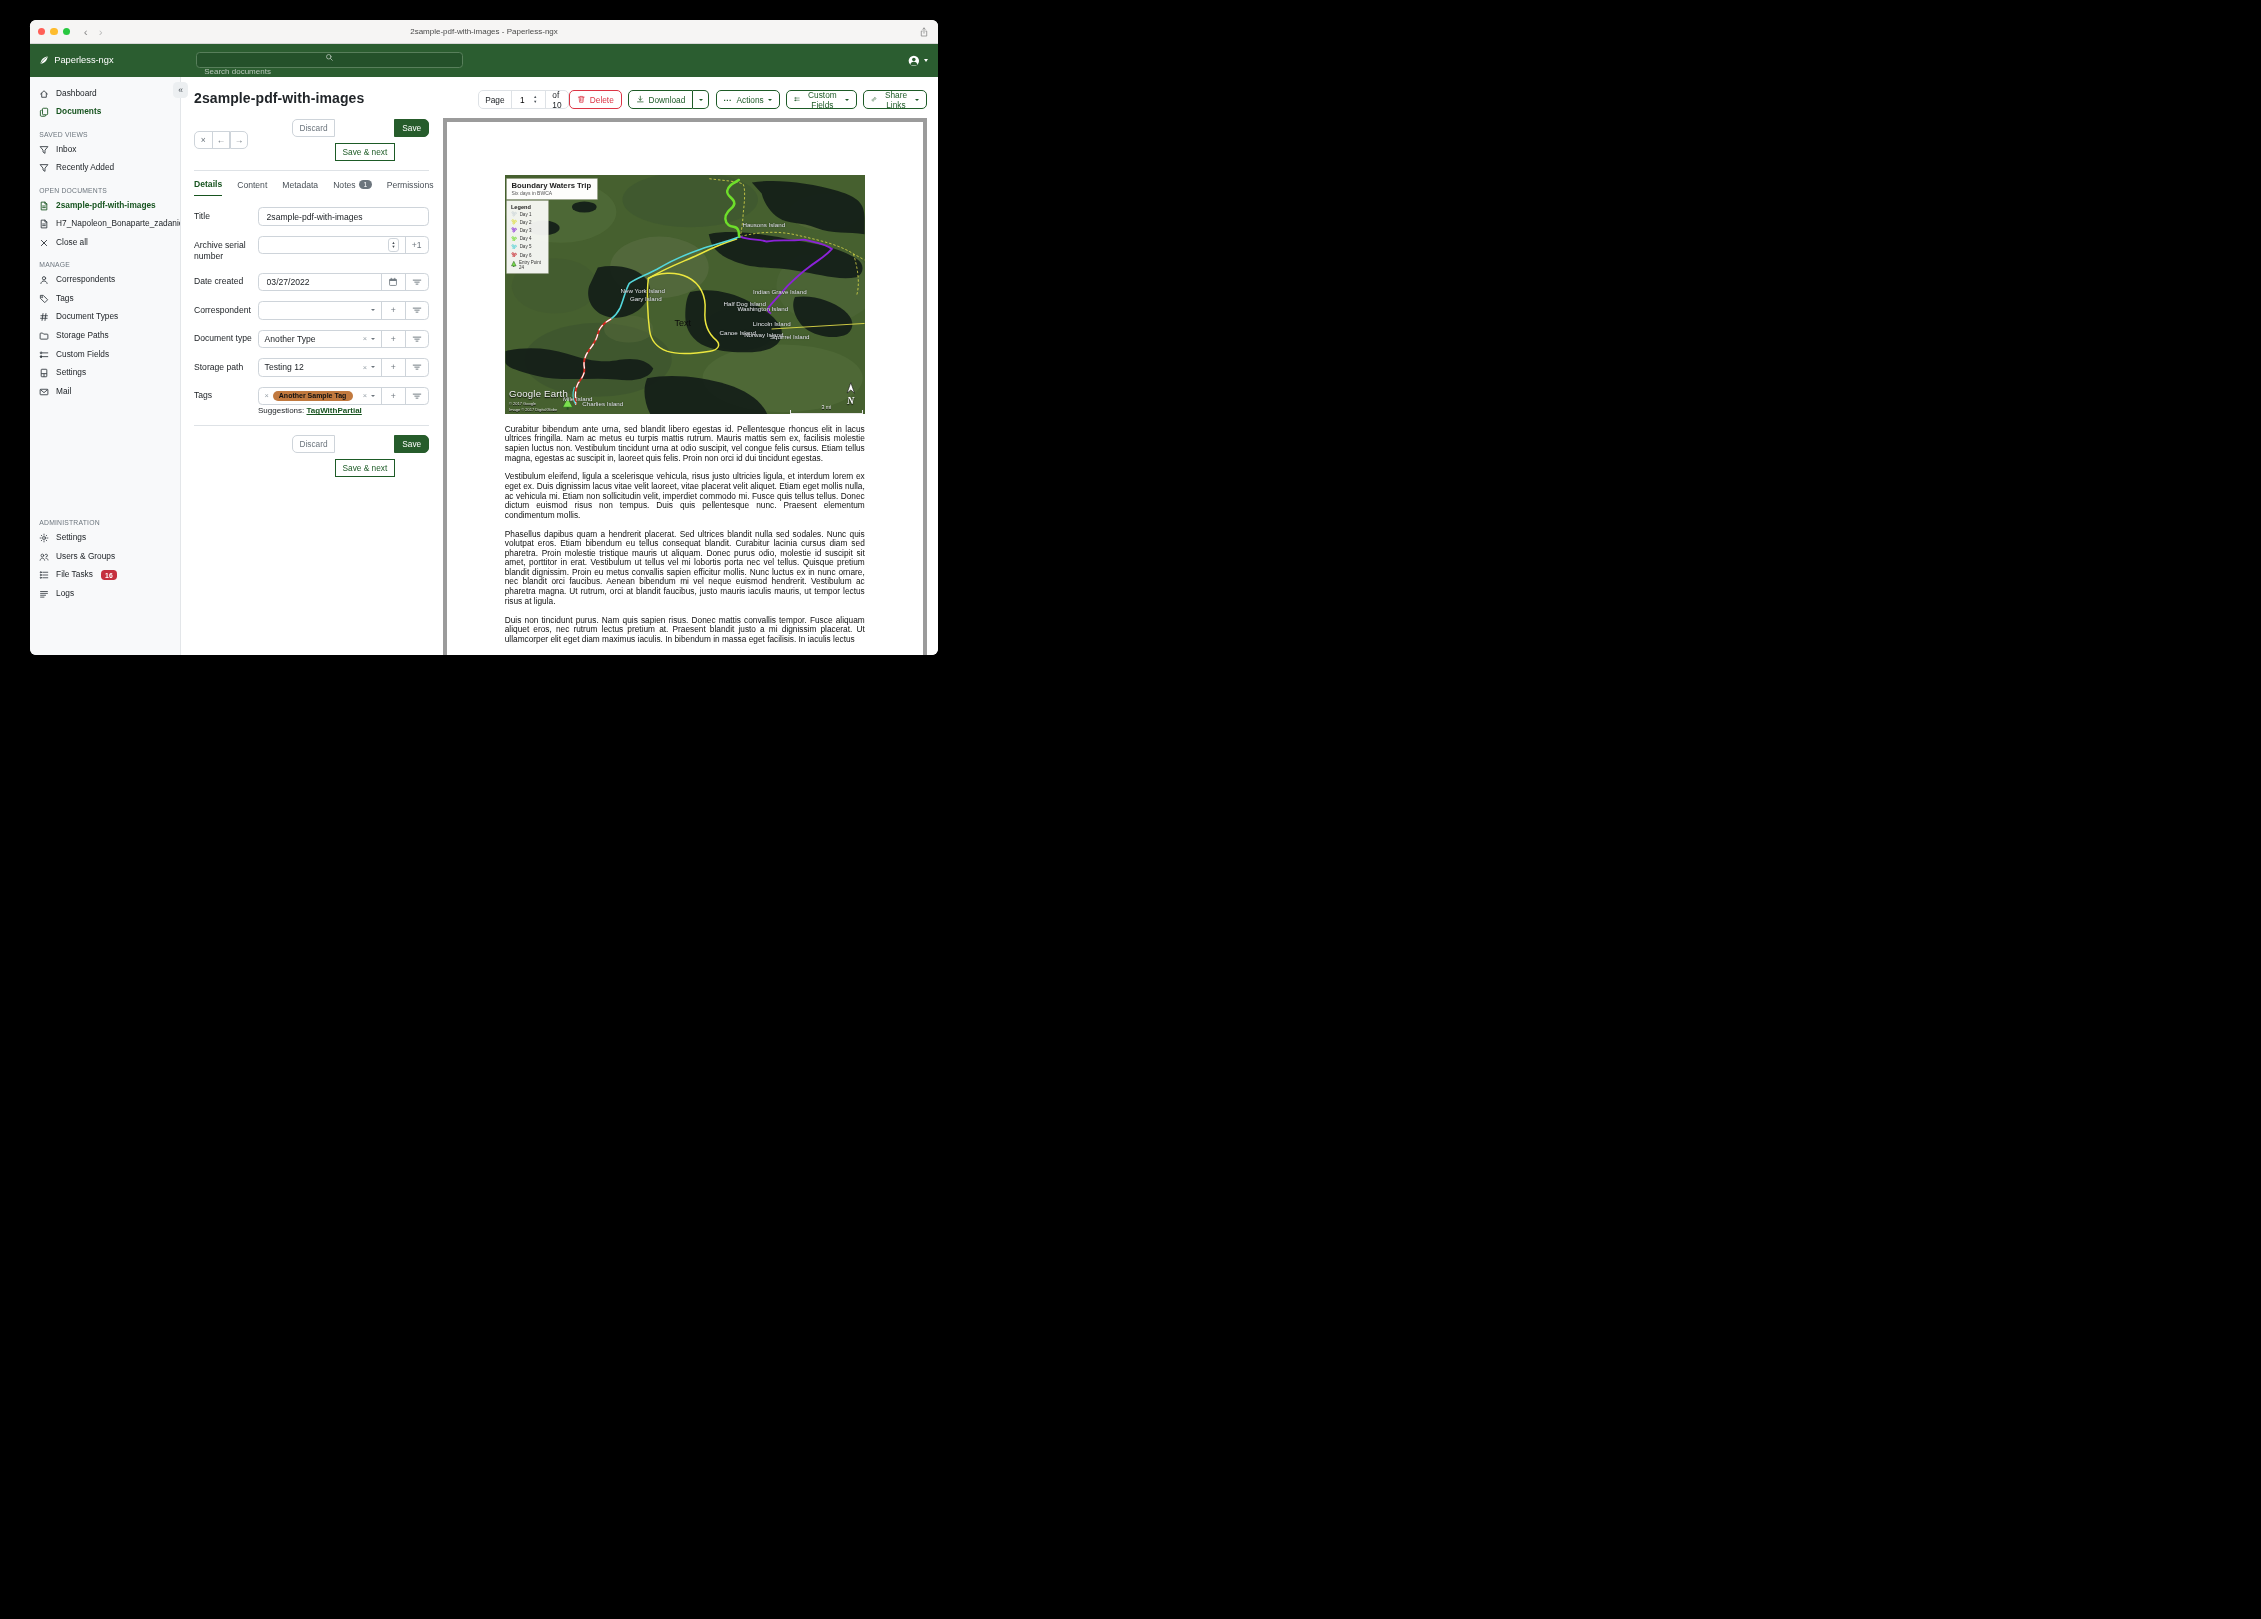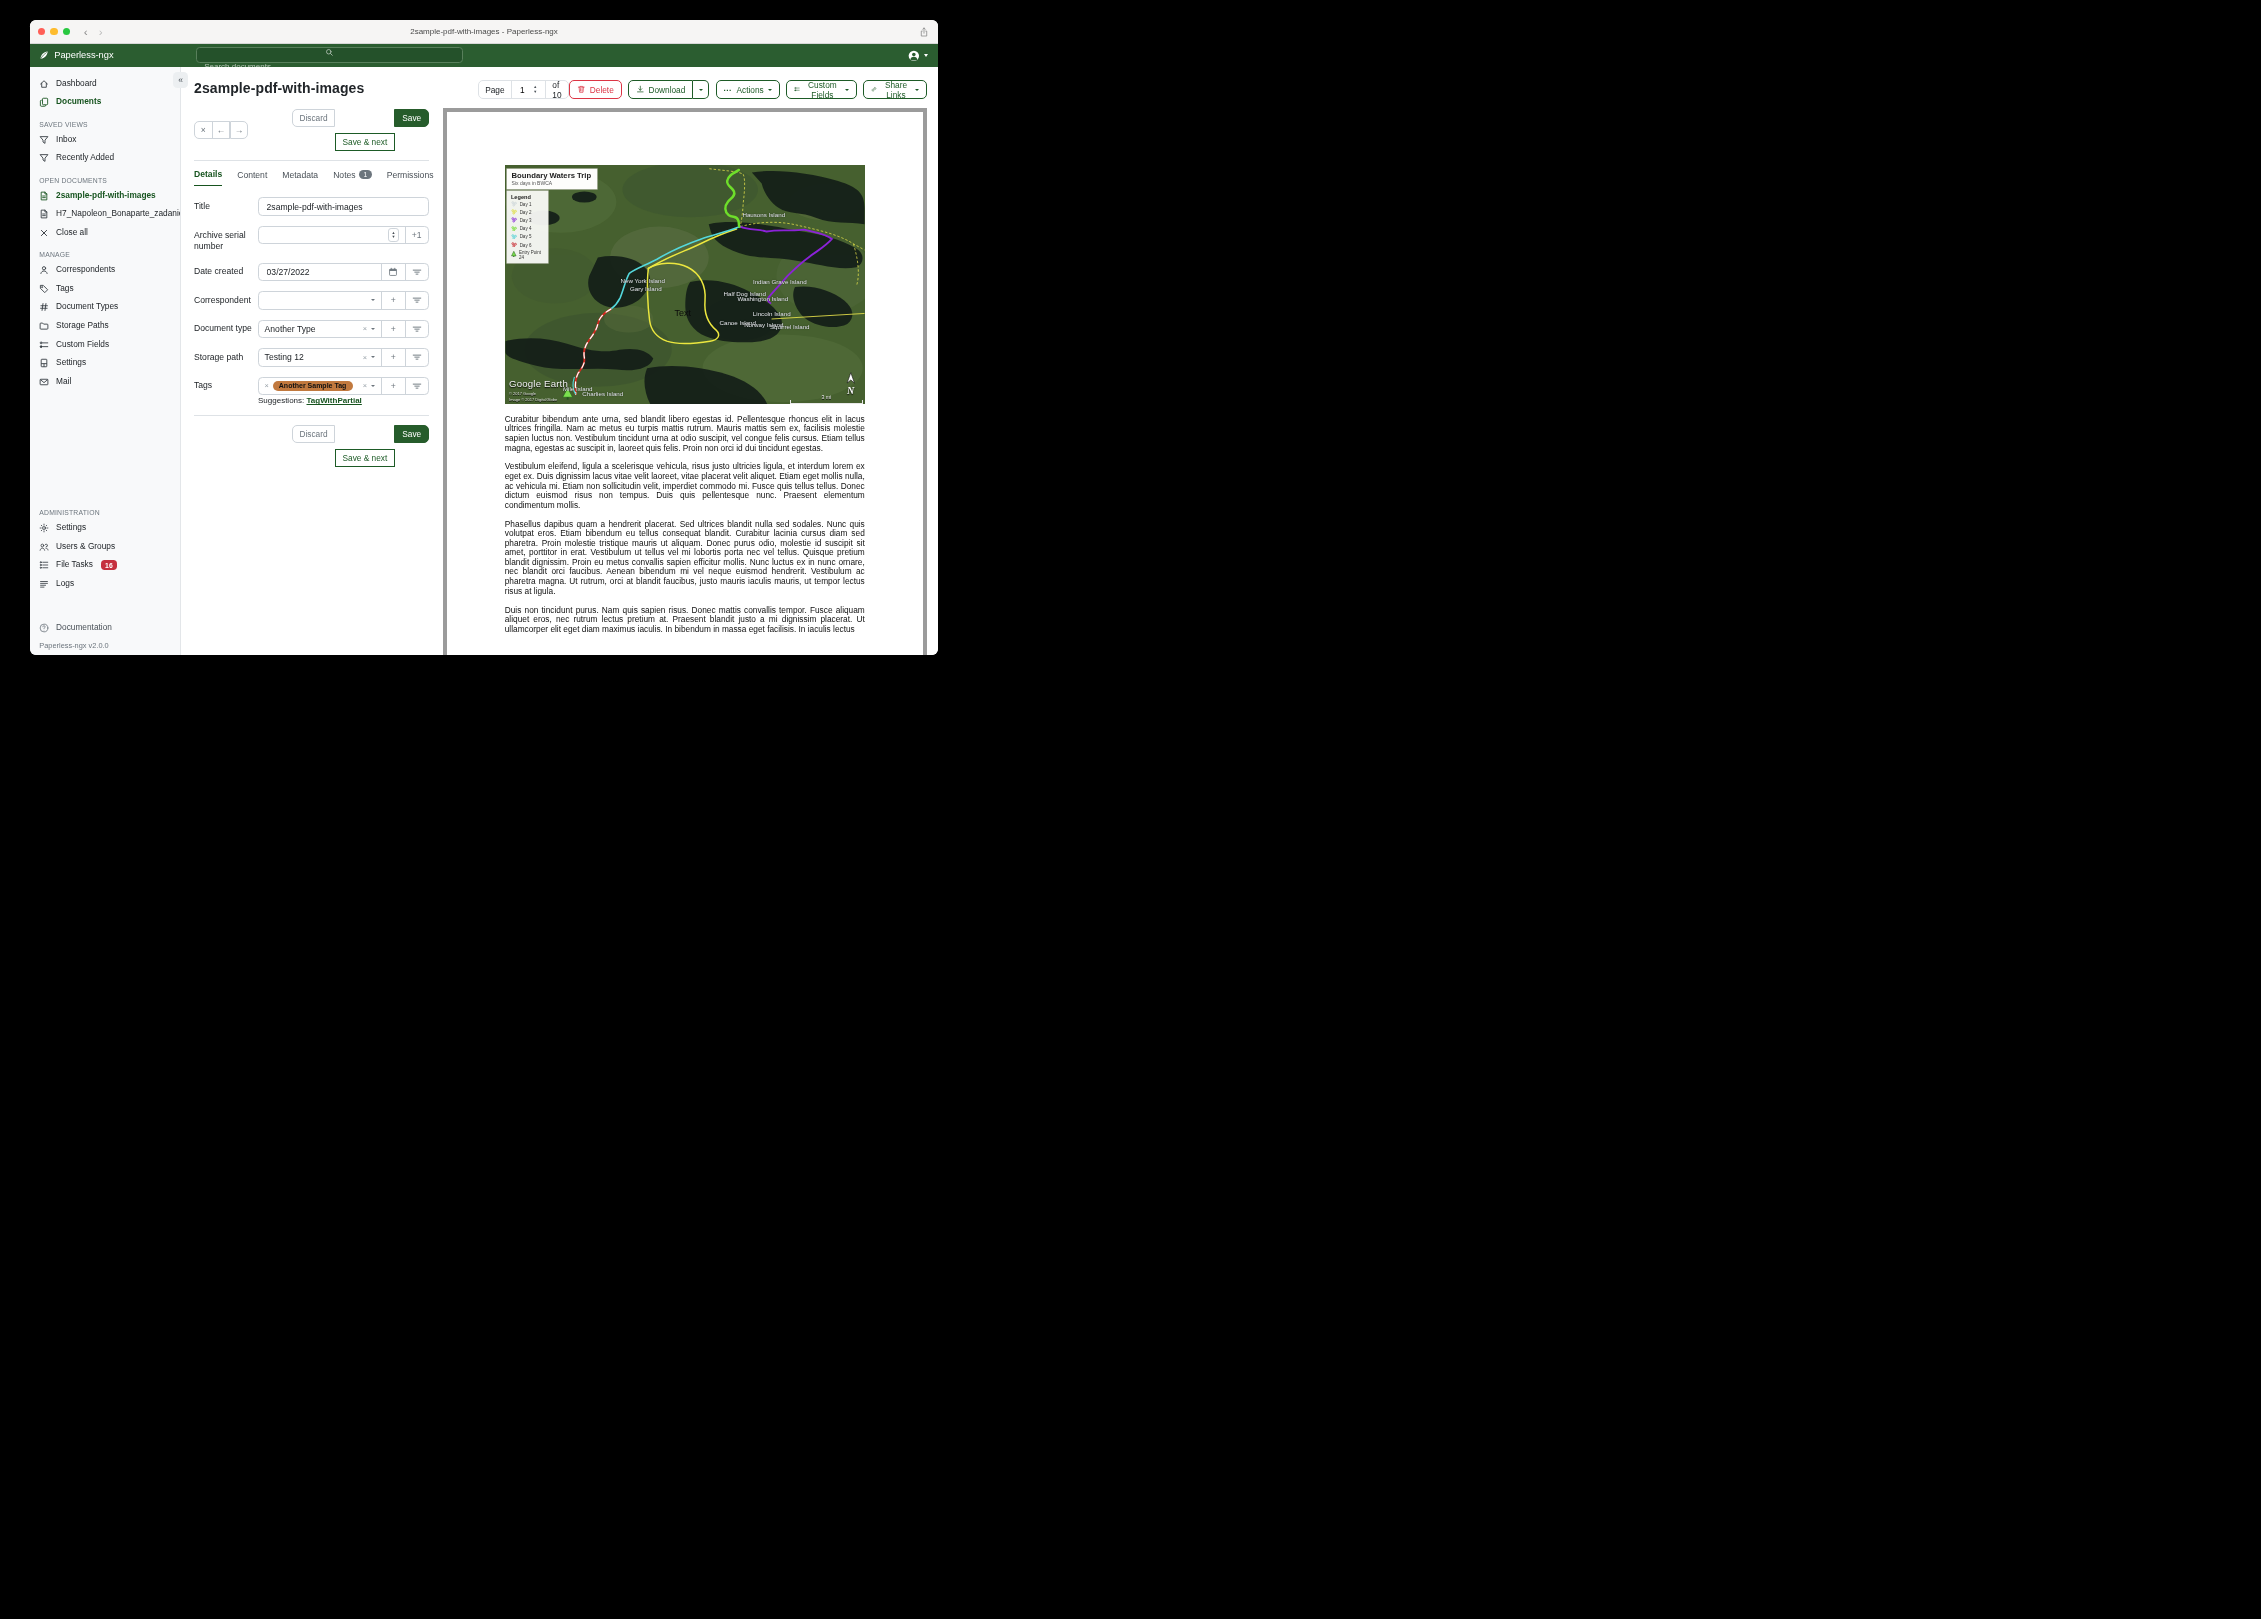--- a/index.html
+++ b/index.html
@@ -10,32 +10,32 @@
   
   .titlebar{height:23.5px;background:#f6f5f4;border-bottom:0.6px solid #d8d8d8;display:flex;align-items:center;position:relative;}
   .traffic{display:flex;gap:5px;margin-left:8px;}
   .tl{width:7.4px;height:7.4px;border-radius:50%;display:inline-block;}
   .tl.red{background:#ff5f57}.tl.yellow{background:#febc2e}.tl.green{background:#28c840}
   .nav-chevrons{margin-left:13.6px;display:flex;gap:11px;color:#8a8a8a;font-size:11.7px;line-height:1;}
   .nav-chevrons span{cursor:default}
   .tb-title{position:absolute;left:0;right:0;text-align:center;font-size:8px;color:#4a4a4a;pointer-events:none;}
   .tb-share{position:absolute;right:8.6px;top:6.2px;}
   
-  .appbar{height:23px;background:#2b5d30;display:flex;align-items:center;color:#fff;}
+  .appbar{height:33px;background:#2b5d30;display:flex;align-items:center;color:#fff;}
   .brand{display:flex;align-items:center;gap:5.6px;margin-left:8.6px;width:157px;font-size:9.3px;font-weight:500;}
   .searchbox{display:flex;align-items:center;gap:4.3px;width:267px;height:16px;background:#24512a;
     border:0.6px solid #587f5b;border-radius:3.7px;padding:0 5.6px;flex-direction:column;}
   .searchbox input{background:transparent;border:none;outline:none;color:#e2e8e2;font-size:8px;width:100%;}
   .searchbox input::placeholder{color:#b8c6b9;}
   .avatar-area{margin-left:auto;margin-right:10px;display:flex;align-items:center;gap:4.3px;cursor:pointer;}
   .caret-down{width:0;height:0;border-left:2.8px solid transparent;border-right:2.8px solid transparent;border-top:3.1px solid #fff;display:inline-block;}
   
   .body{display:flex;height:589px;position:relative;}
   .sidebar{width:151px;background:#f8f9fa;border-right:0.6px solid #e3e6e9;padding-top:7.4px;flex:none;
-    display:flex;flex-direction:column;font-size:8.3px;color:#212529;overflow:hidden;}
+    display:flex;flex-direction:row;font-size:8.3px;color:#212529;overflow:hidden;}
   .side-item{display:flex;align-items:center;gap:6.8px;padding:4.3px 6.2px 4.3px 9.3px;cursor:pointer;line-height:1.2;white-space:nowrap;}
   .side-item .icon{width:10px;height:10px;flex:none;color:#343a40;display:inline-flex;}
   .side-item.active{color:#17541f;font-weight:700;}
   .side-item.active .icon{color:#17541f;}
   .section-header{font-size:6.8px;color:#6c757d;letter-spacing:0.2px;margin:9.3px 0 2.5px 9.3px;font-weight:400;}
   .side-spacer{height:109px;}
   .badge-red{margin-left:1.2px;background:#c5303e;color:#fff;font-size:6.8px;font-weight:700;border-radius:3.7px;padding:1.2px 4.3px;line-height:1.1;}
   .side-footer{margin-top:auto;padding-bottom:6.2px;color:#495057;}
   .side-footer .side-item{color:#495057;}
   .side-footer .icon{color:#6c757d;}

